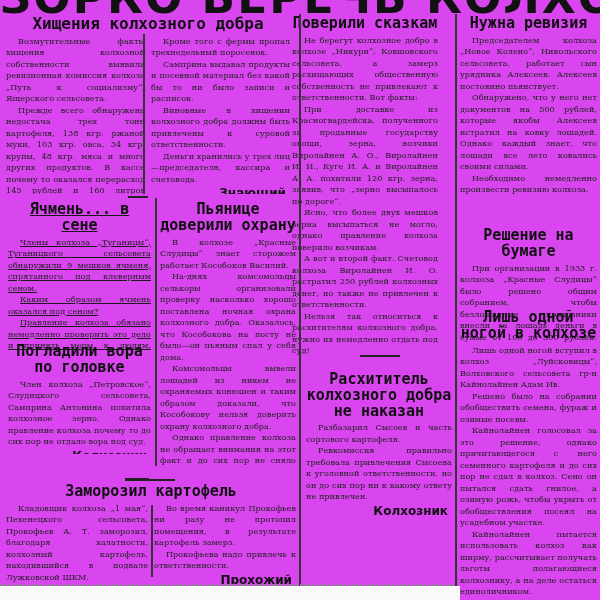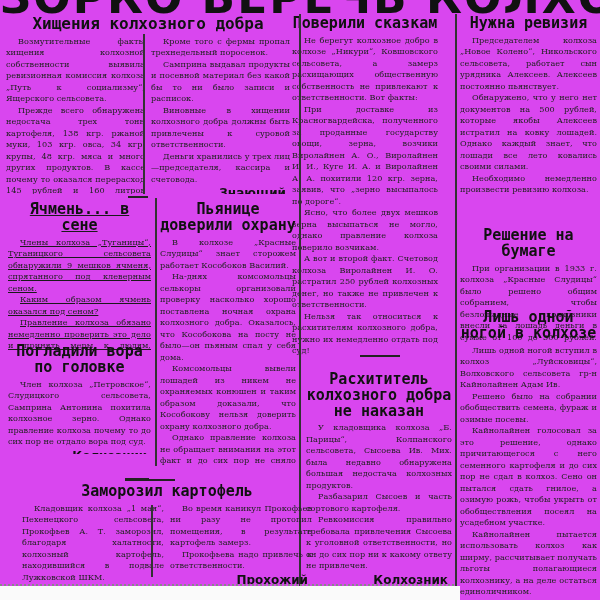--- a/index.html
+++ b/index.html
@@ -132,27 +132,26 @@
     <p class="p">Лишь одной ногой вступил в колхоз „Луйсковицы“, Волховского сельсовета гр-н Кайнолайнен Адам Ив.</p>
     <p class="p">Решено было на собрании обобществить семена, фураж и озимые посевы.</p>
     <p class="p">Кайнолайнен голосовал за это решение, однако причитающегося с него семенного картофеля и до сих пор не сдал в колхоз. Сено он пытался сдать гнилое, а озимую рожь, чтобы укрыть от обобществления посеял на усадебном участке.</p>
     <p class="p">Кайнолайнен пытается использовать колхоз как ширму, рассчитывает получать льготы полагающиеся колхознику, а на деле остаться единоличником.</p>
     <p class="p">Общее собрание колхозников должно серьезно поговорить</p>
   </div>
 
   <div class="short" style="left:360px; top:355px; width:40px;"></div>
   <div class="art" style="left:306px; top:372px; width:146px; height:226px;">
     <div class="h mid">Расхититель колхозного добра не наказан</div>
-    <p class="p">У кладовщика колхоза „Б. Парицы“, Колпанского сельсовета, Сысоева Ив. Мих. была недавно обнаружена большая недостача колхозных продуктов.</p>
     <p class="p">Разбазарил Сысоев и часть сортового картофеля.</p>
     <p class="p">Ревкомиссия правильно требовала привлечения Сысоева к уголовной ответственности, но он до сих пор ни к какому ответу не привлечен.</p>
     <div class="sig">Колхозник</div>
   </div>
 
-  <div class="art" style="left:6px; top:484px; width:290px; height:100px;margin-left:16px;">
+  <div class="art" style="left:6px; top:484px; width:290px; height:100px;">
     <div class="h mid">Заморозил картофель</div>
     <div class="cols2">
       <div>
         <p class="p">Кладовщик колхоза „1 мая“, Пехенецкого сельсовета, Прокофьев А. Т. заморозил, благодаря халатности, колхозный картофель, находившийся в подвале Лужковской ШКМ.</p>
       </div>
       <div>
         <p class="p">Во время каникул Прокофьев ни разу не протопил помещения, в результате картофель замерз.</p>
         <p class="p">Прокофьева надо привлечь к ответственности.</p>
         <div class="sig">Прохожий</div>
       </div>

